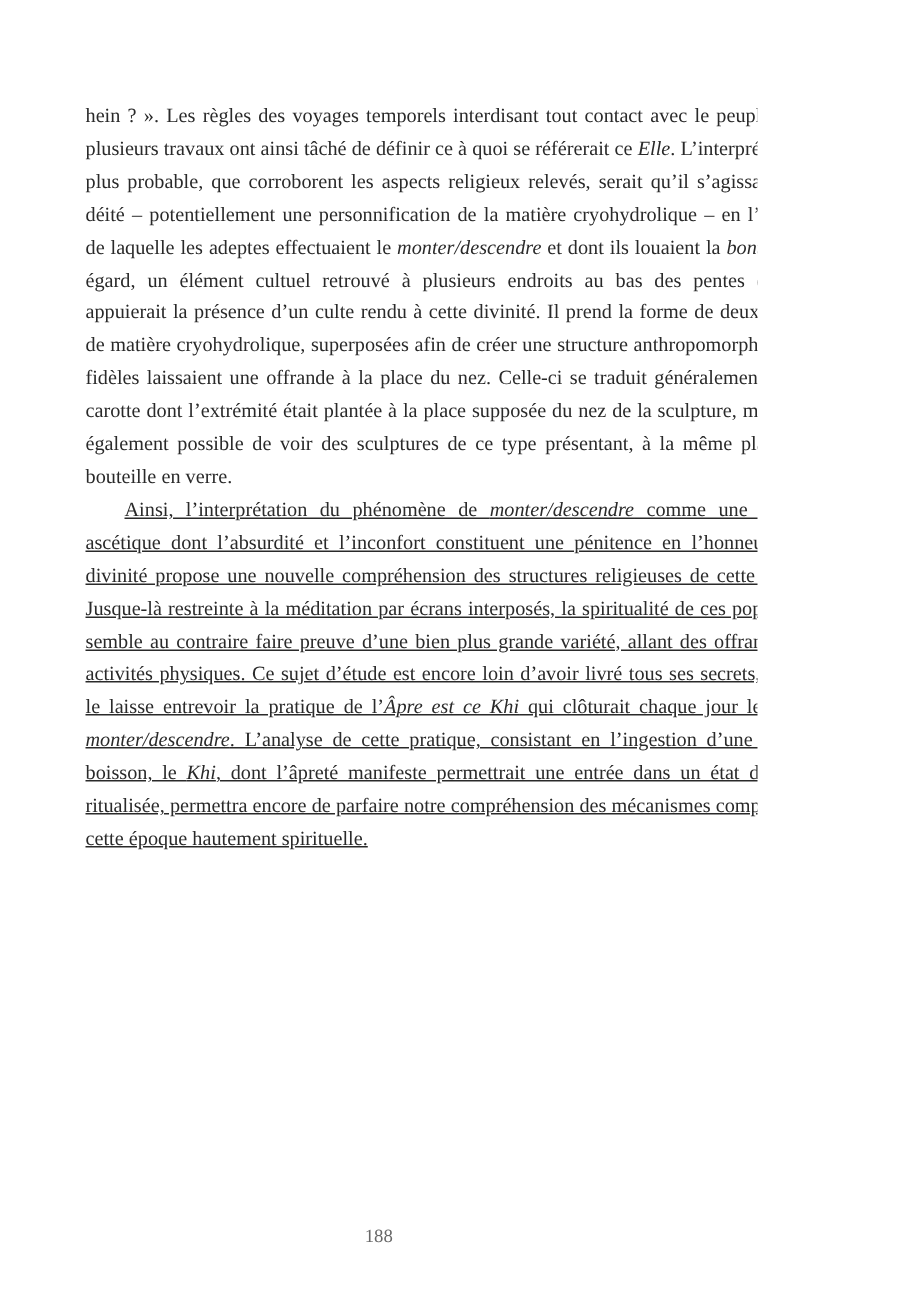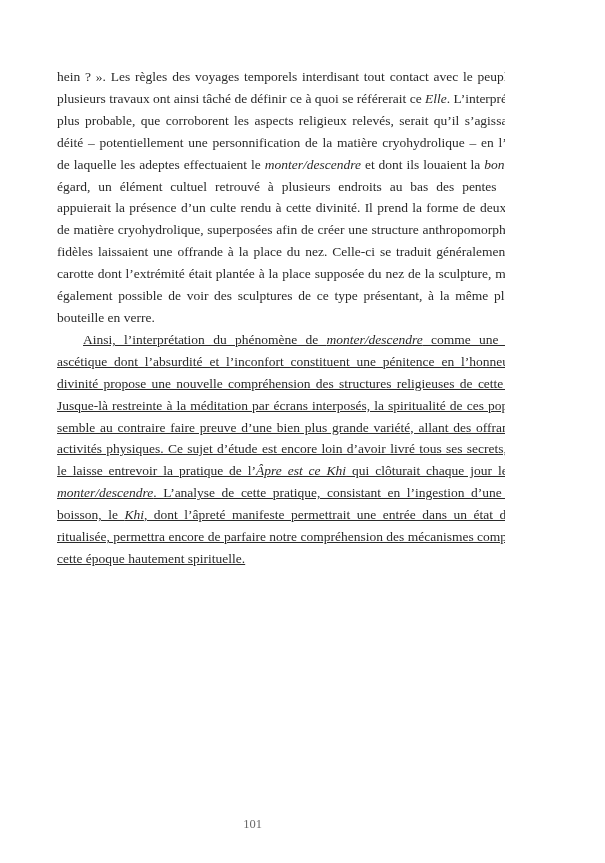--- a/index.html
+++ b/index.html
@@ -52,14 +52,14 @@
   }
 </style>
 </head>
 <body>
 
 <div class="page">
   <div class="text-block">
       <p><span>hein ? ». Les règles des voyages temporels interdisant tout contact avec le peuple visité, plusieurs travaux ont ainsi tâché de définir ce à quoi se référerait ce </span><em>Elle</em><span>. L’interprétation la plus probable, que corroborent les aspects religieux relevés, serait qu’il s’agissait d’une déité – potentiellement une personnification de la matière cryohydrolique – en l’honneur de laquelle les adeptes effectuaient le </span><em>monter/descendre</em><span> et dont ils louaient la </span><em>bonté</em><span>. À cet égard, un élément cultuel retrouvé à plusieurs endroits au bas des pentes dévalées appuierait la présence d’un culte rendu à cette divinité. Il prend la forme de deux sphères de matière cryohydrolique, superposées afin de créer une structure anthropomorphe, où les fidèles laissaient une offrande à la place du nez. Celle-ci se traduit généralement en une carotte dont l’extrémité était plantée à la place supposée du nez de la sculpture, mais il est également possible de voir des sculptures de ce type présentant, à la même place, une bouteille en verre.</span></p>
       <p class="indent"><span>Ainsi, l’interprétation du phénomène de </span><em>monter/descendre</em><span> comme une pratique ascétique dont l’absurdité et l’inconfort constituent une pénitence en l’honneur d’une divinité propose une nouvelle compréhension des structures religieuses de cette époque. Jusque-là restreinte à la méditation par écrans interposés, la spiritualité de ces populations semble au contraire faire preuve d’une bien plus grande variété, allant des offrandes aux activités physiques. Ce sujet d’étude est encore loin d’avoir livré tous ses secrets, comme le laisse entrevoir la pratique de l’</span><em>Âpre est ce Khi</em><span> qui clôturait chaque jour le rite du </span><em>monter/descendre</em><span>. L’analyse de cette pratique, consistant en l’ingestion d’une certaine boisson, le </span><em>Khi</em><span>, dont l’âpreté manifeste permettrait une entrée dans un état de transe ritualisée, permettra encore de parfaire notre compréhension des mécanismes complexes de cette époque hautement spirituelle.</span></p>
     </div>
-  <div class="page-number">101</div>
+  <div class="page-number">188</div>
 </div>
 
 </body></html>

